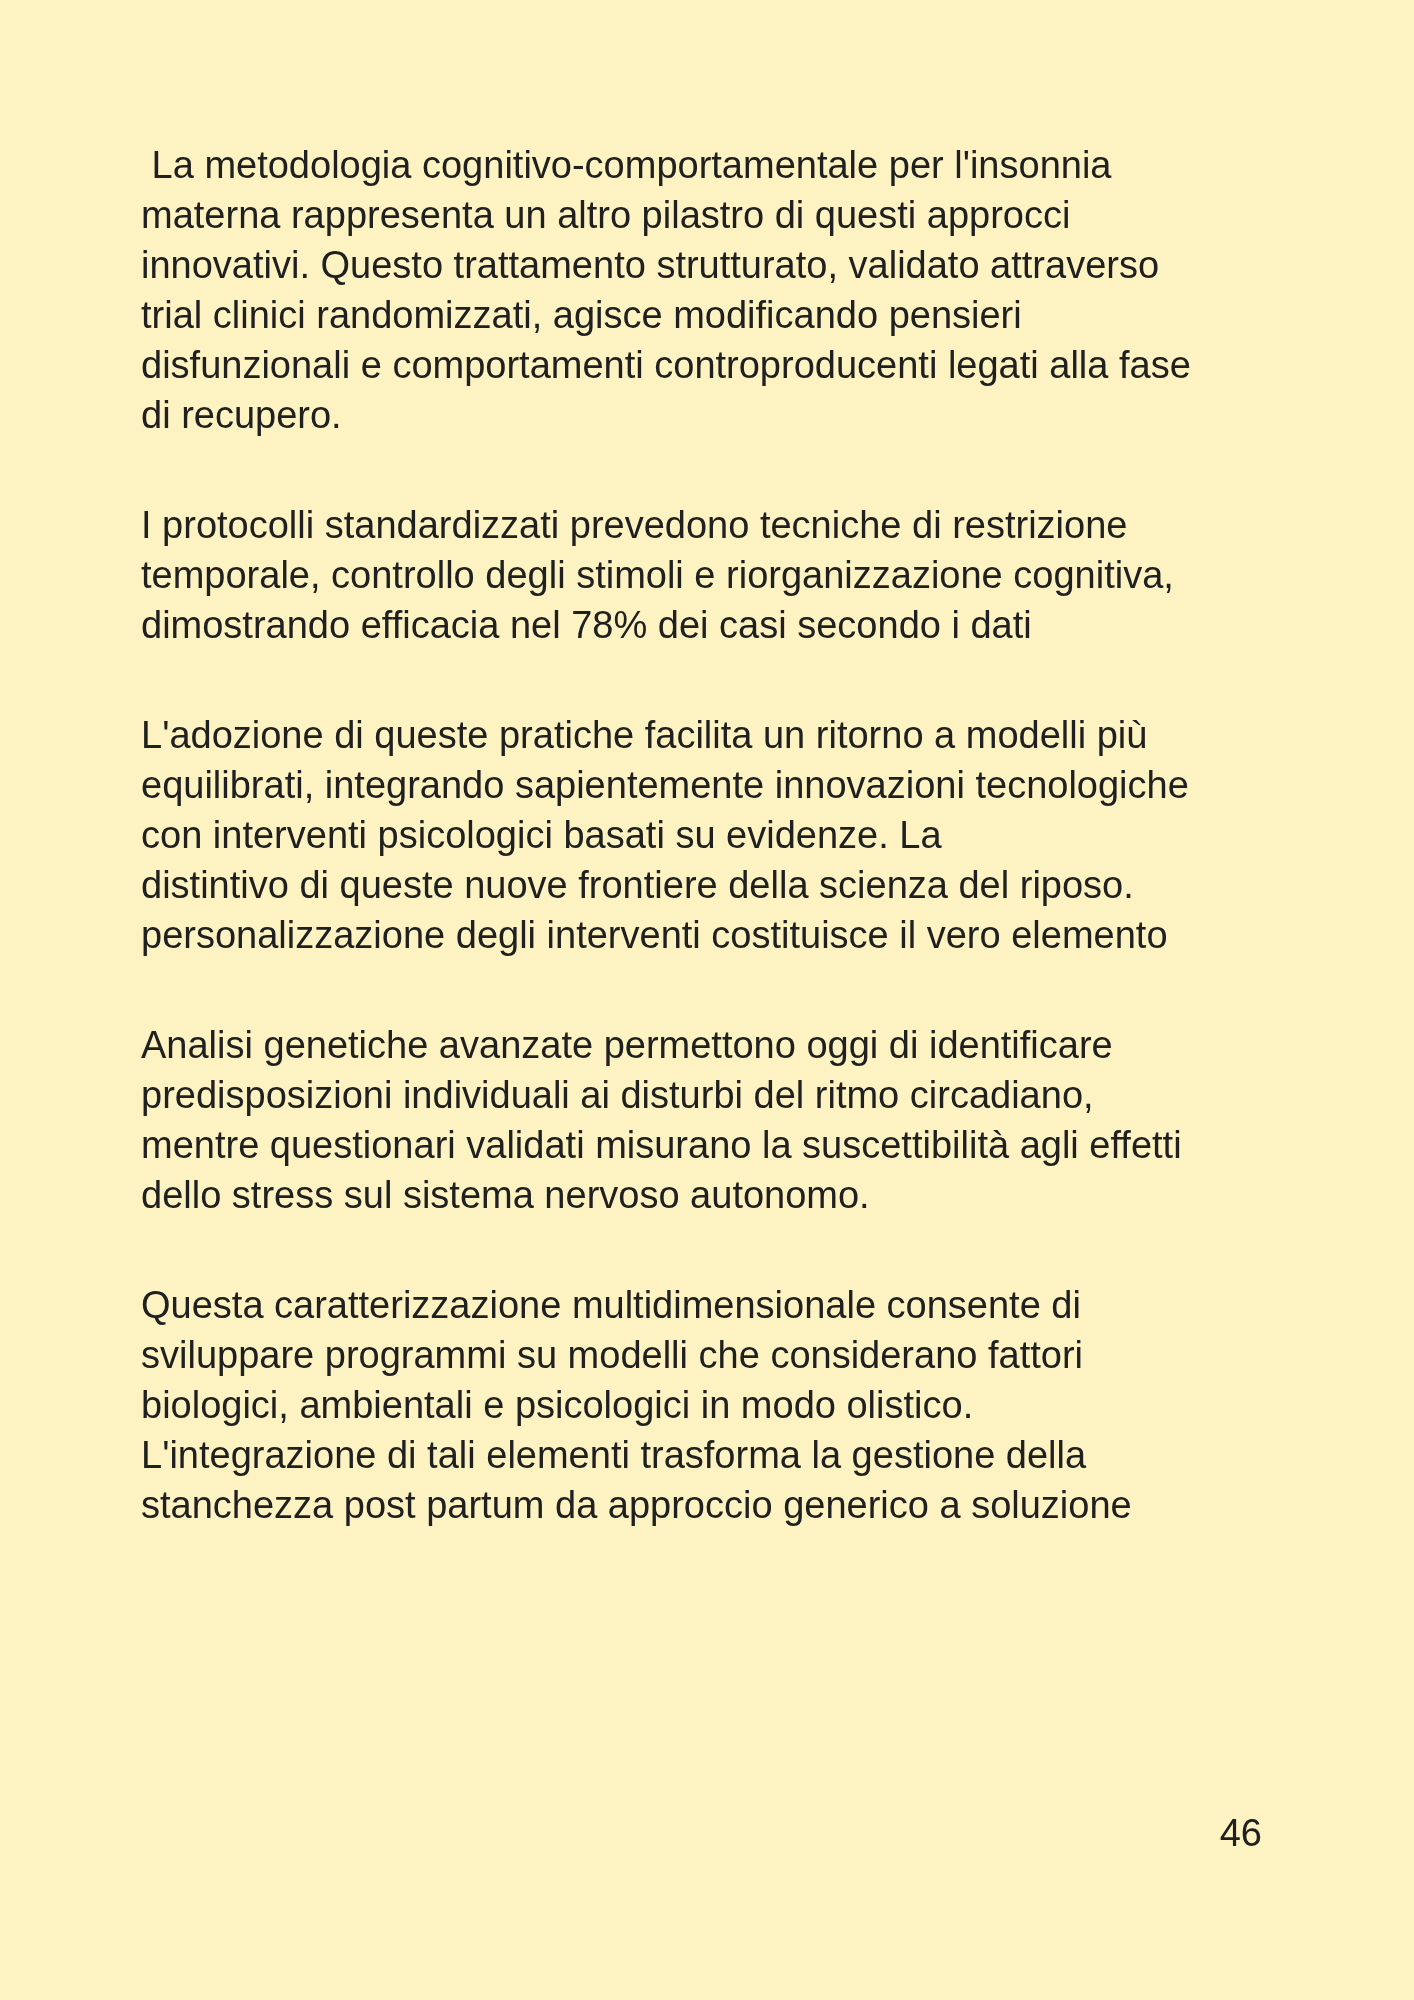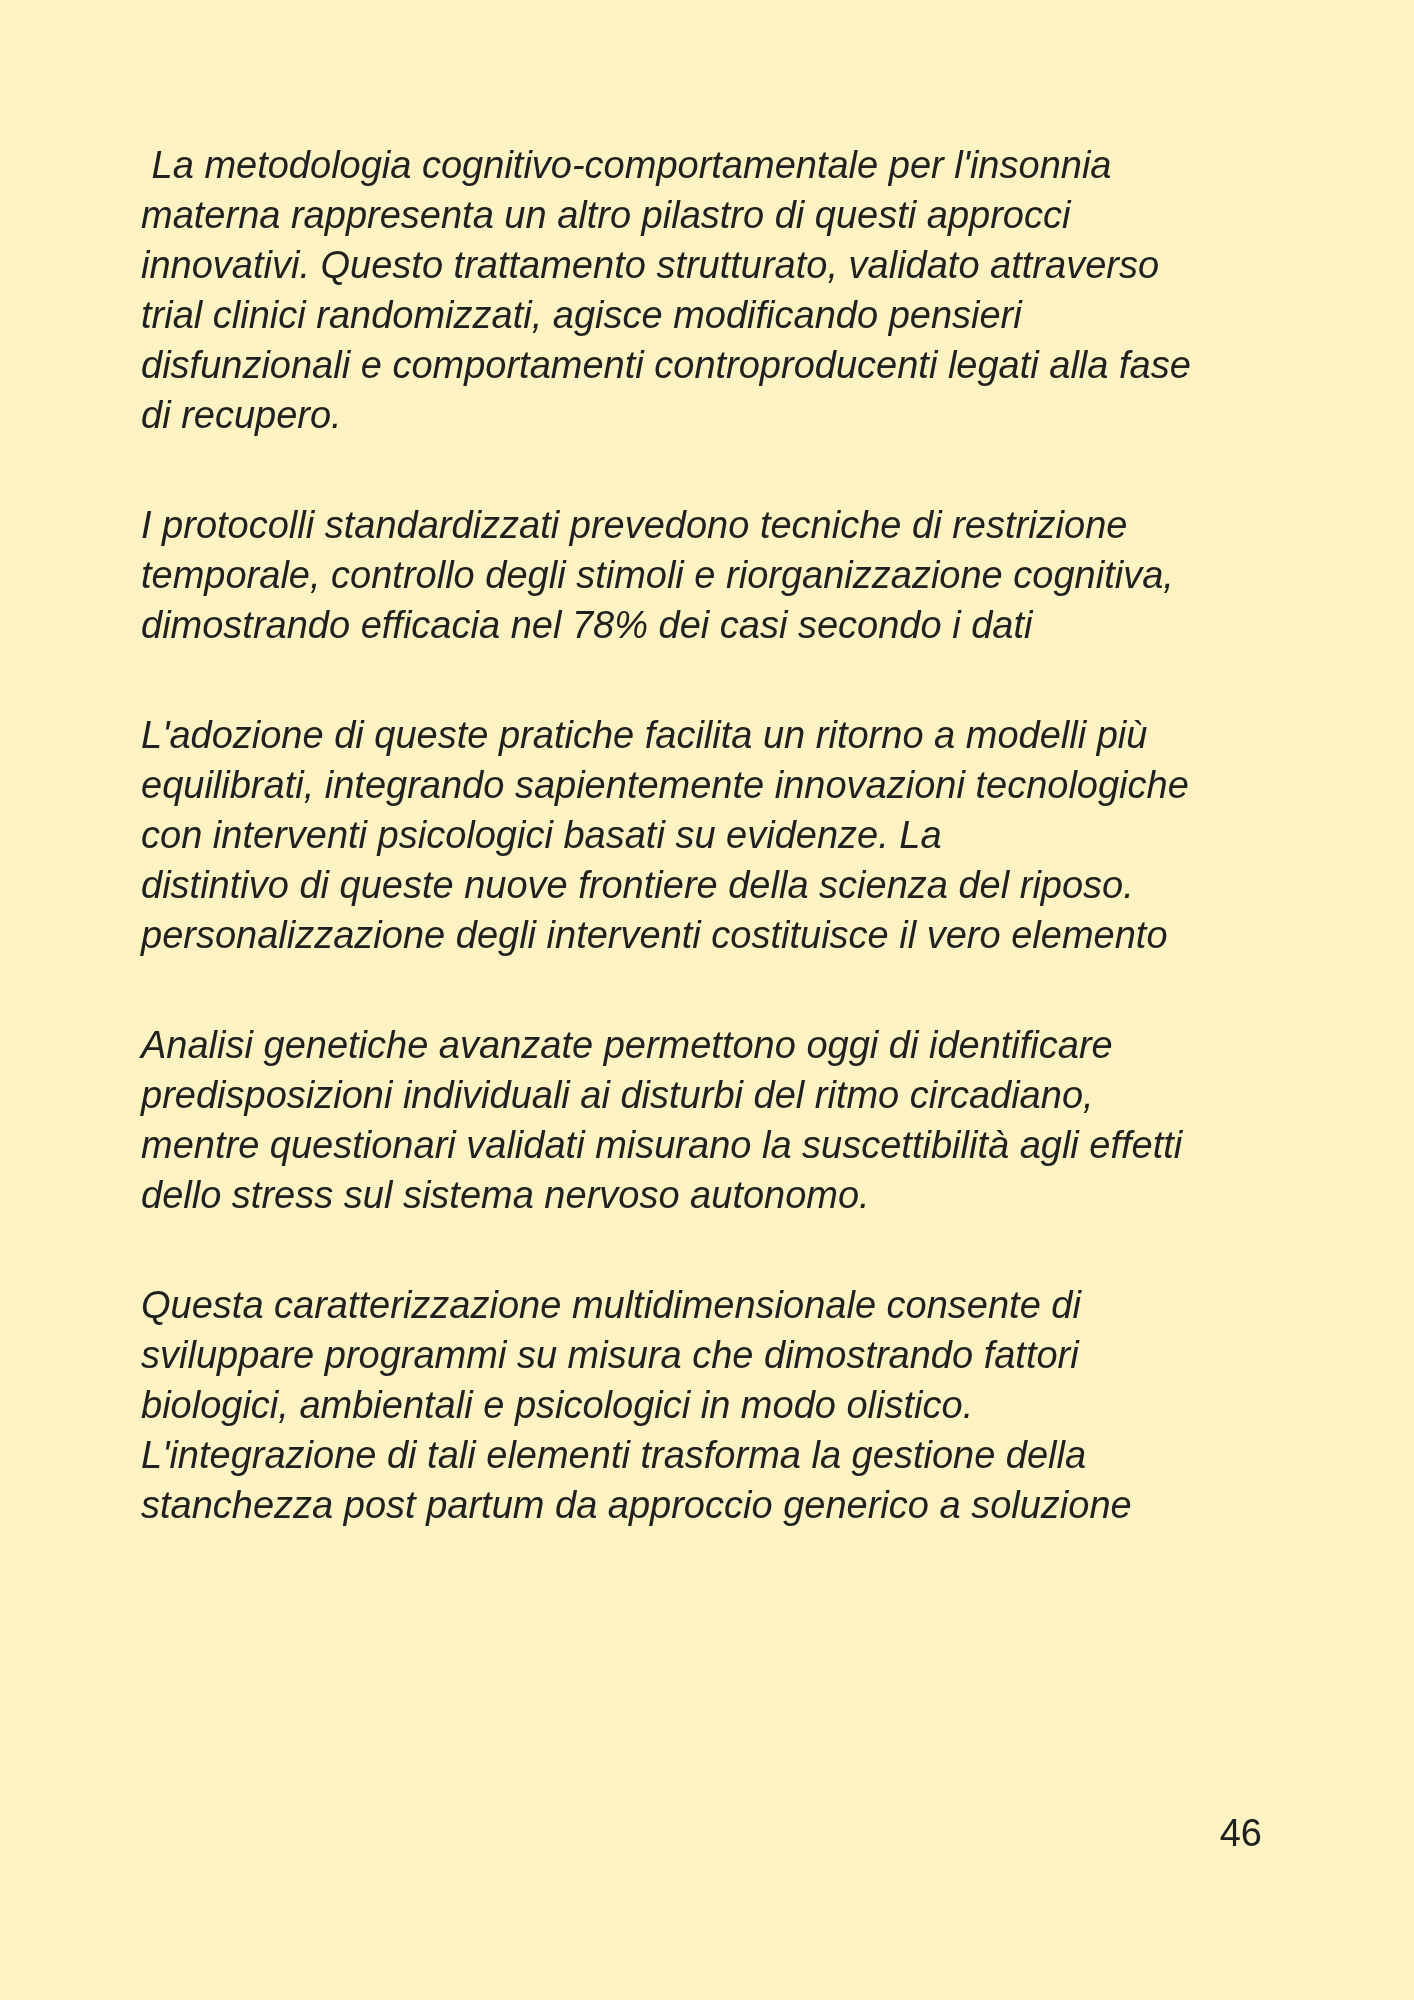--- a/index.html
+++ b/index.html
@@ -19,21 +19,20 @@
     position: absolute;
     left: 141px;
     top: 140px;
     width: 1165px;
     font-size: 38px;
     line-height: 50px;
   }
   .paragraph {
     margin: 0 0 60px 0;
     padding: 0;
-    font-style: italic;
   }
   .line {
     display: block;
     white-space: pre;
   }
   .page-number {
     position: absolute;
     top: 1808px;
     right: 152px;
     font-size: 38px;
@@ -67,20 +66,20 @@
         <span class="line">personalizzazione degli interventi costituisce il vero elemento</span>
       </p>
       <p class="paragraph">
         <span class="line">Analisi genetiche avanzate permettono oggi di identificare</span>
         <span class="line">predisposizioni individuali ai disturbi del ritmo circadiano,</span>
         <span class="line">mentre questionari validati misurano la suscettibilità agli effetti</span>
         <span class="line">dello stress sul sistema nervoso autonomo.</span>
       </p>
       <p class="paragraph">
         <span class="line">Questa caratterizzazione multidimensionale consente di</span>
-        <span class="line">sviluppare programmi su misura che dimostrando fattori</span>
+        <span class="line">sviluppare programmi su modelli che considerano fattori</span>
         <span class="line">biologici, ambientali e psicologici in modo olistico.</span>
         <span class="line">L'integrazione di tali elementi trasforma la gestione della</span>
         <span class="line">stanchezza post partum da approccio generico a soluzione</span>
       </p>
     </div>
   <div class="page-number">46</div>
 </div>
 
 </body></html>

